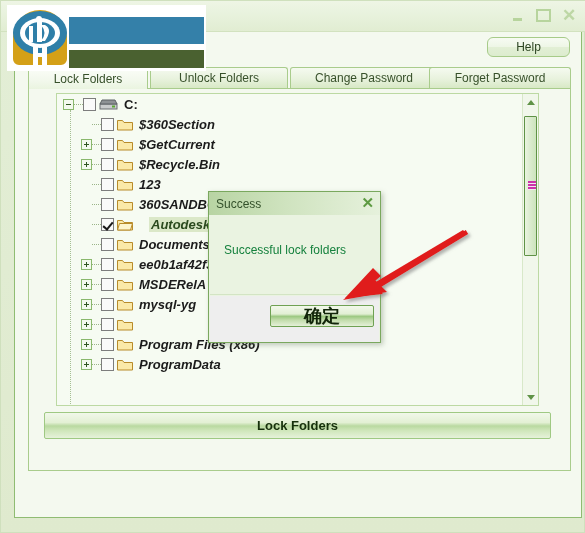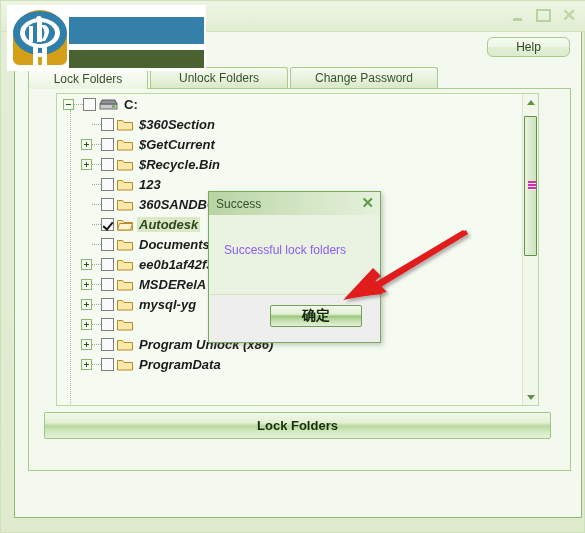--- a/index.html
+++ b/index.html
@@ -229,20 +229,21 @@
   }
   .drive-ico {
     width: 19px; height: 13px;
     flex: 0 0 auto;
     margin-right: 4px;
   }
   .node-label { padding: 0 2px; }
   .node-label.selected {
     background: #dbe8c8;
     color: #2b4a1e;
+    margin-left: 12px;
   }
   .indent-0 { padding-left: 6px; }
   .indent-1 { padding-left: 24px; font-style: italic; }
 
   
   #guide-line {
     position: absolute;
     left: 13px; top: 16px;
     width: 0; height: 300px;
     border-left: 1px dotted #a5bf92;
@@ -335,37 +336,37 @@
     position: absolute;
     left: 1px; top: 23px;
     width: 169px; height: 80px;
     background: #eaf3e1;
     border-bottom: 1px solid #d3e4c4;
   }
   #dlg-message {
     position: absolute;
     left: 14px; top: 28px;
     font-size: 12px;
-    color: #8b5cf6;
+    color: #15803d;
   }
   #dlg-footer {
     position: absolute;
     left: 1px; top: 104px;
     width: 169px; height: 46px;
     background: #eeeeee;
   }
   #dlg-ok-button {
     position: absolute;
     left: 60px; top: 9px;
-    width: 92px; height: 22px;
+    width: 104px; height: 22px;
     background: linear-gradient(180deg,#f2f8eb 0%, #e2efd4 40%, #9dc982 52%, #c2dcab 70%, #e4f0d8 100%);
     border: 1px solid #6fa153;
     border-radius: 2px;
     display: flex; align-items: center; justify-content: center;
-    font-size: 14px;
+    font-size: 18px;
     font-weight: bold;
     color: #12260a;
     cursor: default;
   }
 
   
   #annotation-arrow {
     position: absolute;
     left: 320px; top: 215px;
     width: 165px; height: 100px;
@@ -407,20 +408,21 @@
   </div>
 
   <div id="top-buttons">
     <div class="topbtn">Help</div>
   </div>
 
   <div id="tab-strip">
     <div class="tab selected" id="tab-0">Lock Folders</div>
     <div class="tab" id="tab-1">Unlock Folders</div>
     <div class="tab" id="tab-2">Change Password</div>
+    <div class="tab" id="tab-3">Forget Password</div>
   </div>
 
   <div id="tab-page">
 
     <div id="tree-panel">
       <div id="tree-scroll-region">
         <div id="guide-line"></div>
         <div id="tree-rows">
             <div class="tree-row indent-0">
               <div class="expander"></div>
@@ -532,21 +534,21 @@
                 <path d="M0.5 2.5 L5.5 2.5 L7 4.5 L15.5 4.5 L15.5 12 L0.5 12 Z" fill="#fbe9a8" stroke="#b88b2a" stroke-width="1"></path>
               </svg>
             </div>
             <div class="tree-row indent-1">
               <div class="expander plus"></div>
               <div class="dotline"></div>
               <div class="cbx"></div>
               <svg viewBox="0 0 16 13" class="folder-ico">
                 <path d="M0.5 2.5 L5.5 2.5 L7 4.5 L15.5 4.5 L15.5 12 L0.5 12 Z" fill="#fbe9a8" stroke="#b88b2a" stroke-width="1"></path>
               </svg>
-              <span class="node-label">Program Unlock (x86)</span>
+              <span class="node-label">Program Files (x86)</span>
             </div>
             <div class="tree-row indent-1">
               <div class="expander plus"></div>
               <div class="dotline"></div>
               <div class="cbx"></div>
               <svg viewBox="0 0 16 13" class="folder-ico">
                 <path d="M0.5 2.5 L5.5 2.5 L7 4.5 L15.5 4.5 L15.5 12 L0.5 12 Z" fill="#fbe9a8" stroke="#b88b2a" stroke-width="1"></path>
               </svg>
               <span class="node-label">ProgramData</span>
             </div>

